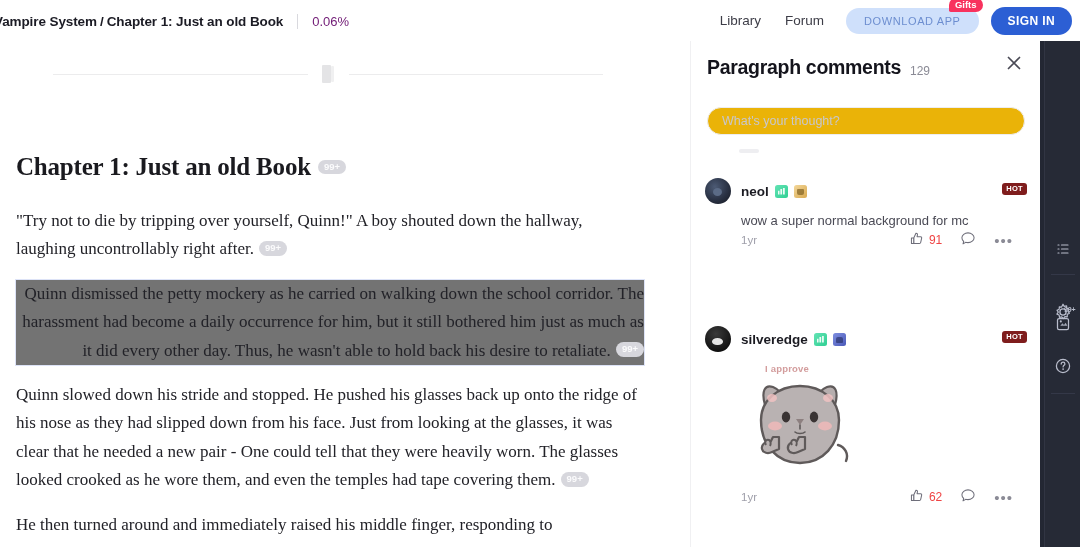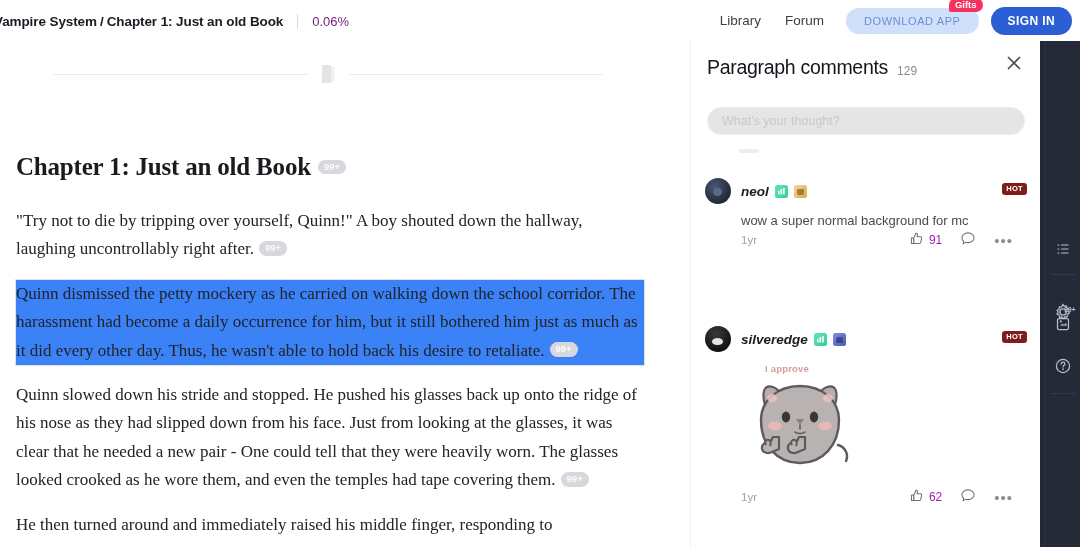--- a/index.html
+++ b/index.html
@@ -210,22 +210,23 @@
     width: 628px;
     font-family: "Liberation Serif", serif;
     font-size: 17px;
     line-height: 28.4px;
     color: #222228;
   }
   .para {
     margin-bottom: 16px;
   }
   .para.highlight {
-    background: #3b82f6;
+    background: #737373;
     box-shadow: 0 0 0 1px #dde3f7;
+    text-align: right;
   }
   .para .count-badge {
     margin-left: 5px;
     position: relative;
     top: -2px;
   }
 
   
   .comments-panel {
     position: absolute;
@@ -241,21 +242,21 @@
     position: absolute;
     left: 0; top: 0;
     width: 350px;
     height: 52px;
     display: flex;
     align-items: center;
     padding-left: 16px;
   }
   .cp-title {
     font-size: 19.5px;
-    font-weight: normal;
+    font-weight: bold;
     color: #14141c;
     letter-spacing: -0.3px;
   }
   .cp-count {
     font-size: 12px;
     color: #8a8a95;
     margin-left: 9px;
     position: relative;
     top: 4px;
   }
@@ -269,21 +270,21 @@
   .cp-close svg { display: block; }
 
   .cp-input {
     position: absolute;
     left: 16px;
     top: 66px;
     width: 318px;
     height: 28px;
     border: 1px solid #ededf0;
     border-radius: 16px;
-    background: #e5e5e5;
+    background: #eab308;
     font-family: "Liberation Sans", sans-serif;
     font-size: 12.5px;
     color: #444;
     padding: 0 14px;
     outline: none;
   }
   .cp-input::placeholder { color: #c7c7cf; }
 
   .cp-scroll {
     position: absolute;
@@ -344,21 +345,20 @@
     background: #ffffff;
     opacity: 0.88;
   }
   .c-name {
     font-size: 13.5px;
     font-weight: bold;
     color: #1b1b22;
     margin-left: 10px;
     cursor: pointer;
     white-space: nowrap;
-    font-style: italic;
   }
   .ubadge {
     width: 13px; height: 13px;
     border-radius: 2.5px;
     margin-left: 6px;
     flex: 0 0 13px;
     position: relative;
   }
   .ubadge.green { background: linear-gradient(135deg,#63e3b4,#2fcf93); }
   .ubadge.green::after {
@@ -451,21 +451,21 @@
   }
   .act {
     display: flex;
     align-items: center;
     gap: 5px;
     cursor: pointer;
     color: #6e6e7a;
   }
   .act-count {
     font-size: 12px;
-    color: #a21caf;
+    color: #ef4444;
   }
   .dots {
     font-size: 15px;
     letter-spacing: 1px;
     color: #8b8b96;
     cursor: pointer;
     line-height: 1;
   }
 
   .view-replies {

